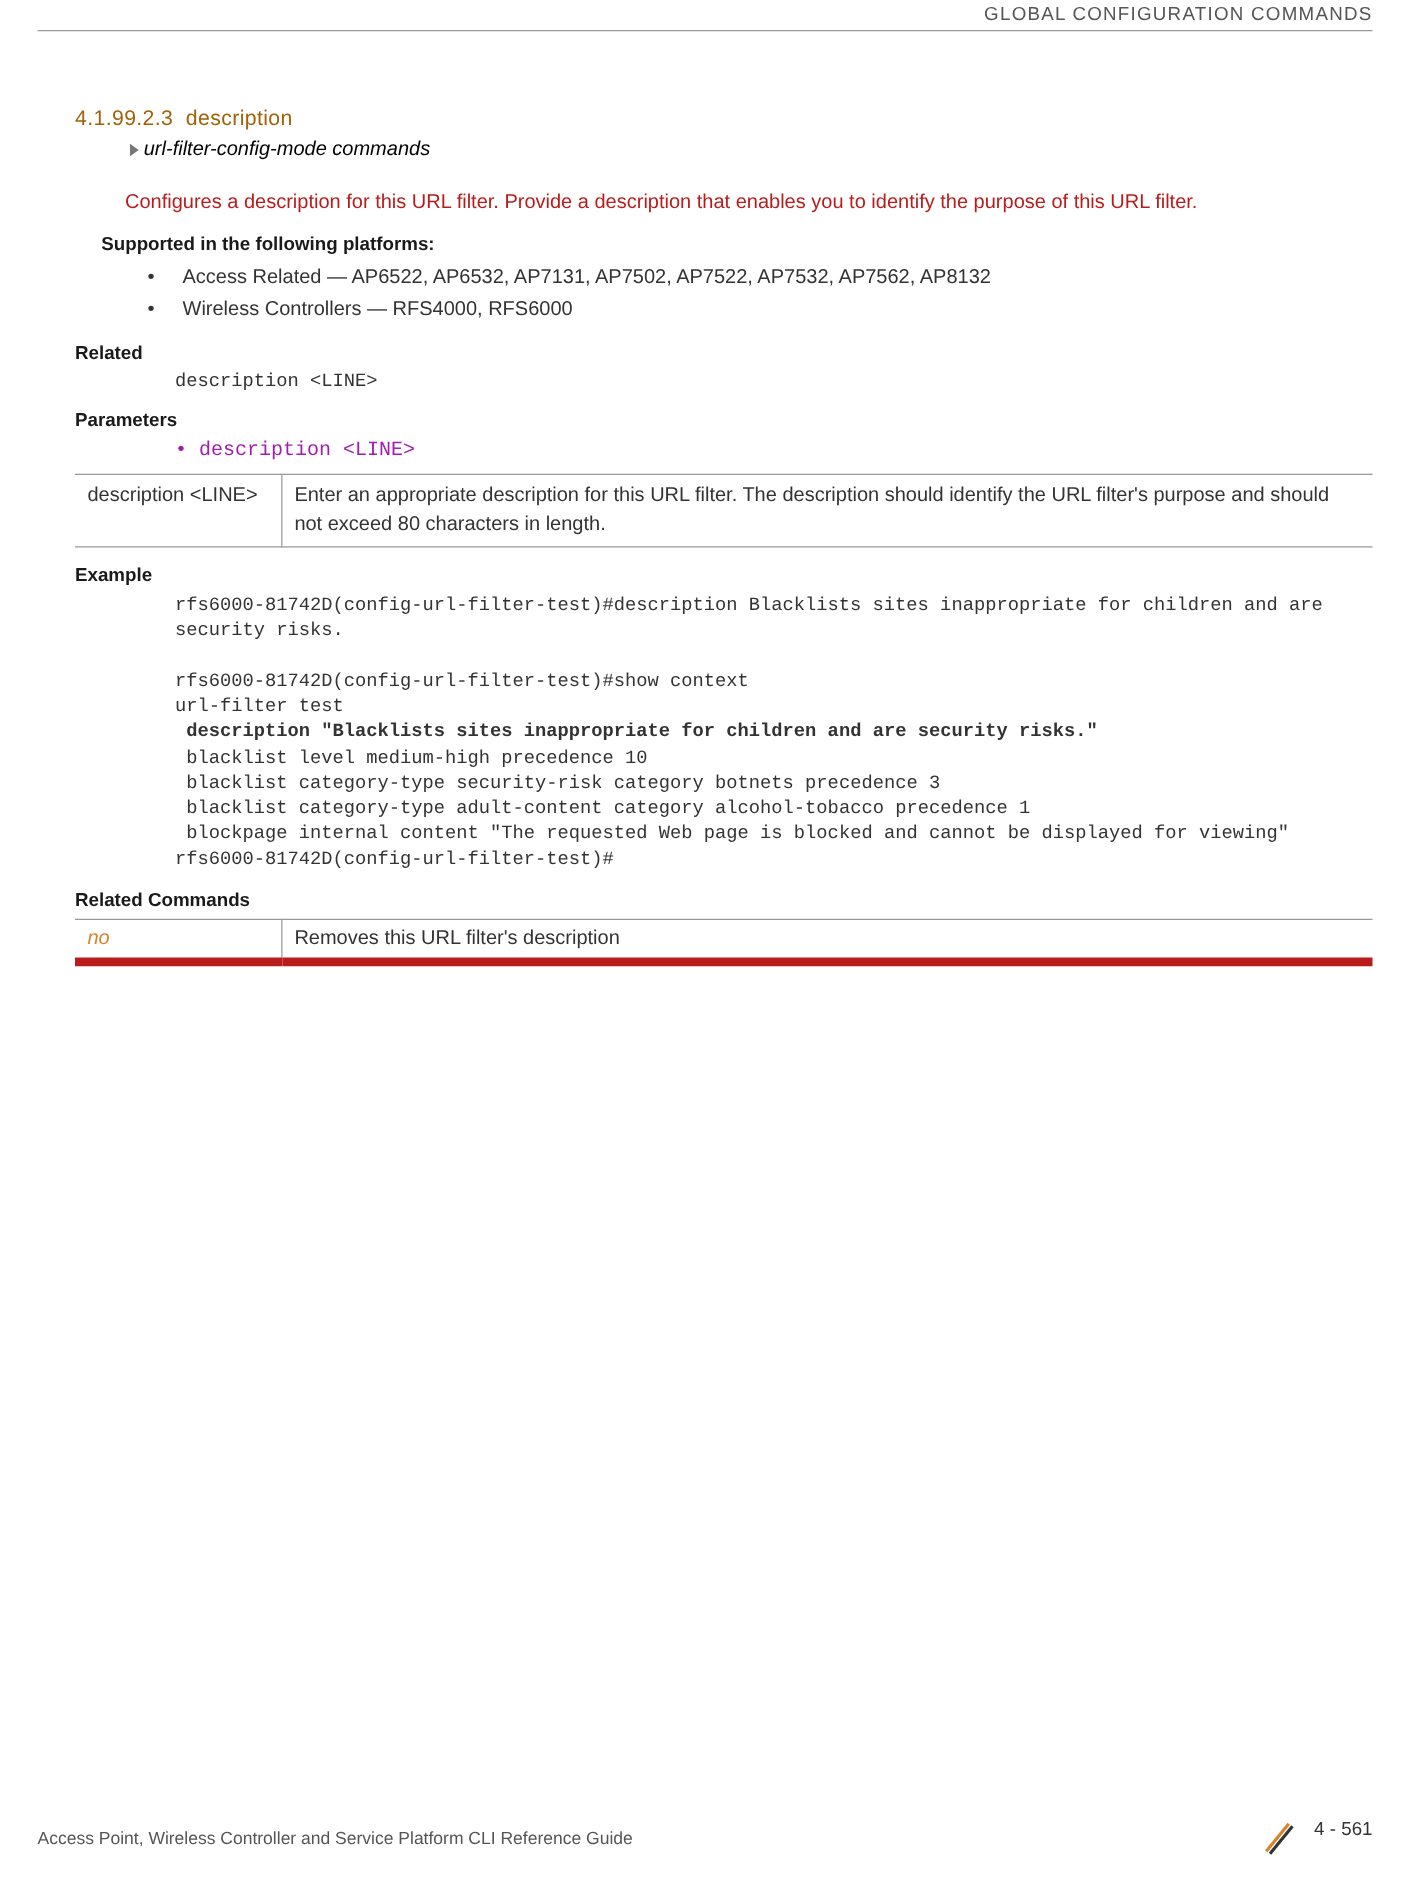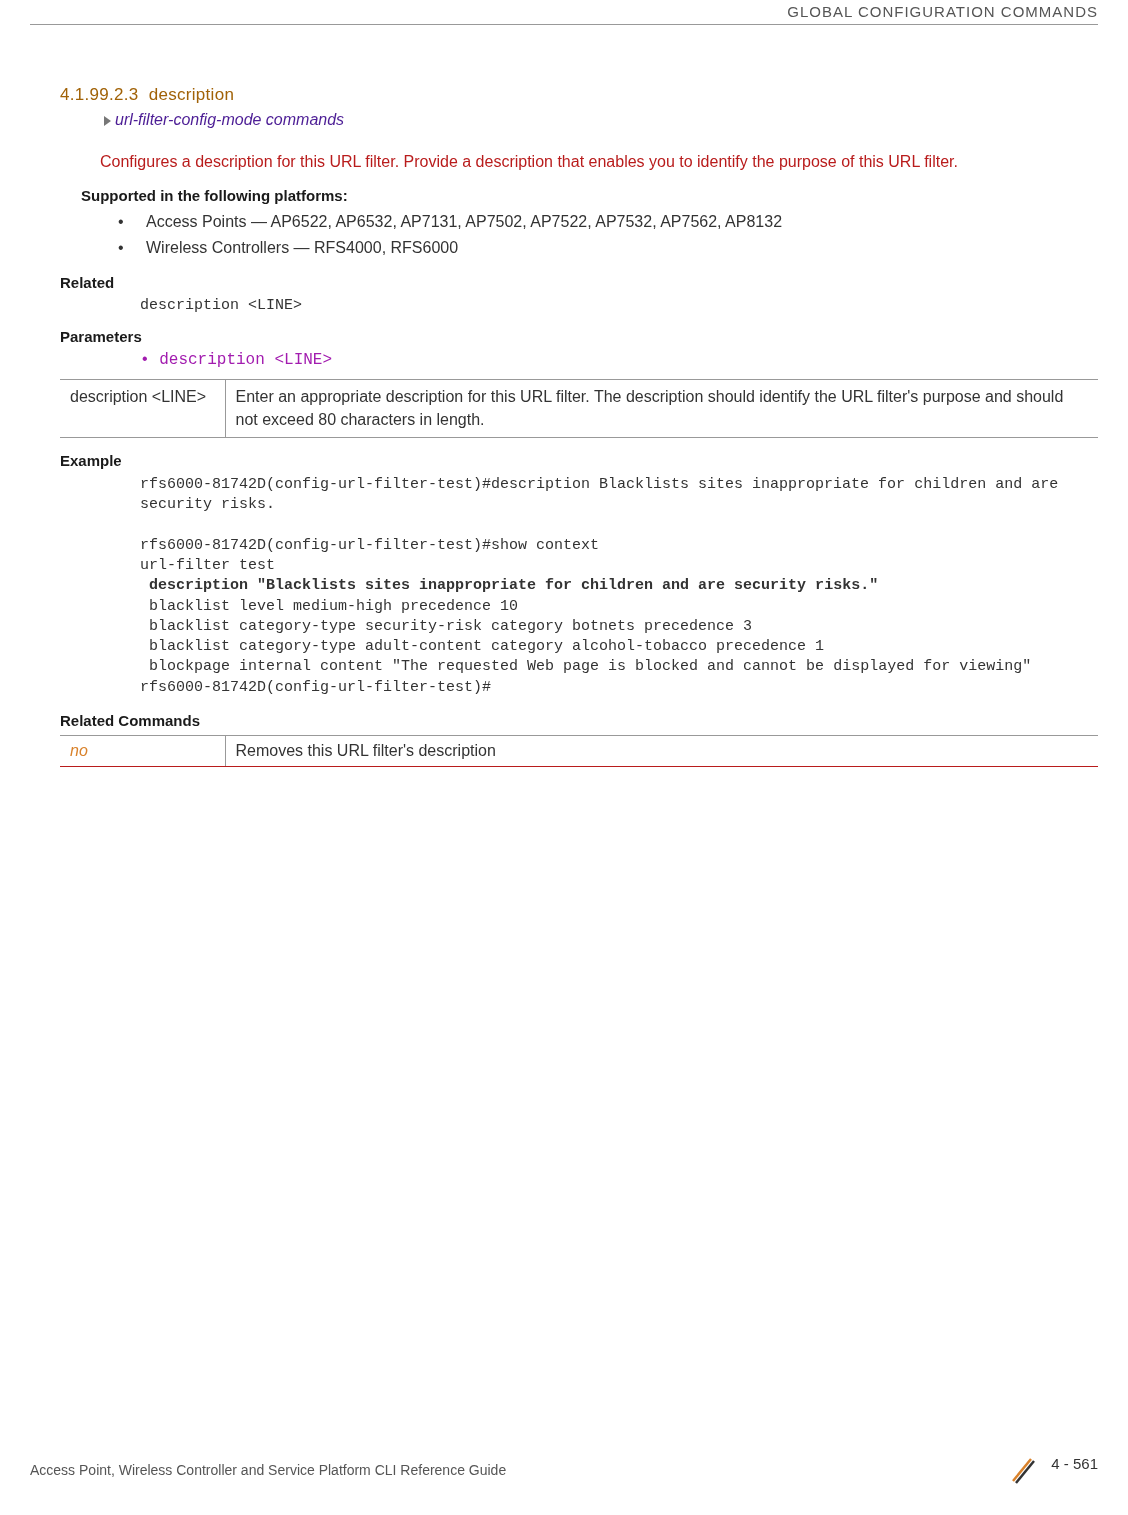--- a/index.html
+++ b/index.html
@@ -40,21 +40,21 @@
     .section-num-title {
       font-size: 17px;
       font-weight: normal;
       color: #a16207;
       letter-spacing: 0.3px;
     }
     .breadcrumb {
       margin-top: 6px;
       font-size: 16px;
       font-style: italic;
-      color: #4c1d95;
+      color: #000000;
       padding-left: 44px;
     }
     .triangle {
       display: inline-block;
       width: 0;
       height: 0;
       border-top: 5px solid transparent;
       border-bottom: 5px solid transparent;
       border-left: 7px solid #777;
       margin-right: 4px;
@@ -145,21 +145,21 @@
     .example-bold {
       font-weight: bold;
     }
     .related-table {
       margin-top: 6px;
       width: 100%;
       border-collapse: collapse;
     }
     .related-table td {
       border-top: 1px solid #999;
-      border-bottom: 1px solid #b91c1c;
+      border-bottom: 7px solid #b91c1c;
       border-right: 1px solid #999;
       padding: 6px 10px;
       font-size: 16px;
       vertical-align: top;
     }
     .related-table td:first-child {
       width: 165px;
       font-style: italic;
       color: #d9822b;
     }
@@ -204,21 +204,21 @@
     <span>4.1.99.2.3</span>&nbsp;&nbsp;<span>description</span>
   </div>
   <div class="breadcrumb">
     <span class="triangle"></span><span>url-filter-config-mode commands</span>
   </div>
 
   <div class="intro">Configures a description for this URL filter. Provide a description that enables you to identify the purpose of this URL filter.</div>
 
   <div class="platforms-heading">Supported in the following platforms:</div>
   <ul class="platforms-list">
-    <li>Access Points — AP6522, AP6532, AP7131, AP7502, AP7522, AP7532, AP7562, AP8132</li>
+    <li>Access Related — AP6522, AP6532, AP7131, AP7502, AP7522, AP7532, AP7562, AP8132</li>
     <li>Wireless Controllers — RFS4000, RFS6000</li>
   </ul>
 
   <div class="sub-heading">Related</div>
   <div class="syntax-line">description &lt;LINE&gt;</div>
 
   <div class="sub-heading">Parameters</div>
   <div class="param-bullet">• description &lt;LINE&gt;</div>
 
   <table class="param-table">

